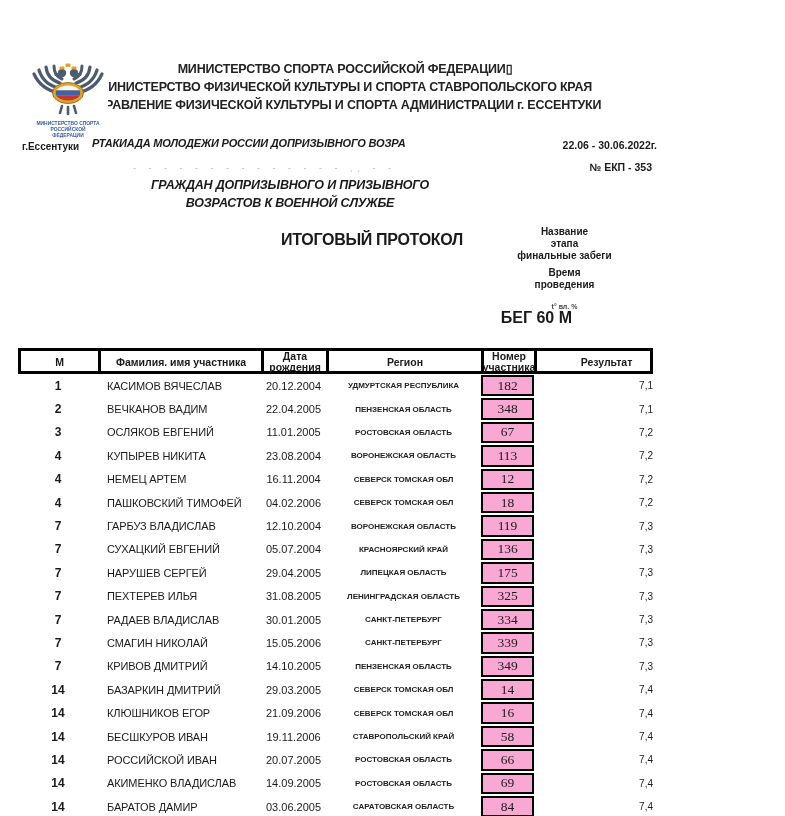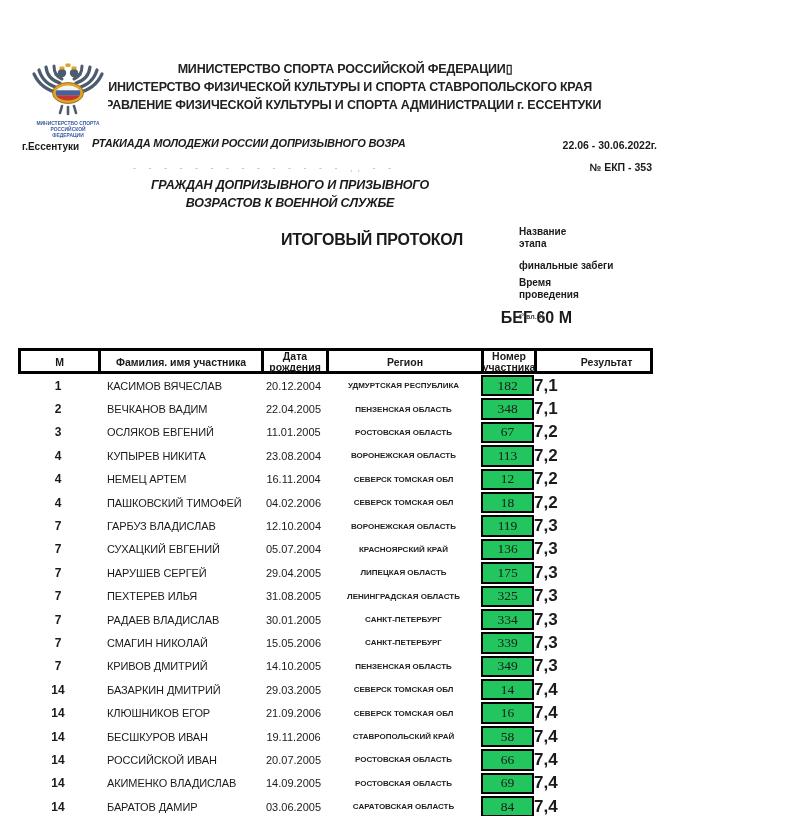--- a/index.html
+++ b/index.html
@@ -27,23 +27,23 @@
   .clipped-line { left:133px; top:163px; width:440px; font-size:9px; color:#b5b5b5; letter-spacing:5px; white-space:nowrap; overflow:hidden; }
 
   .subtitle { left:90px; top:176px; width:400px; text-align:center; font-size:12.5px; font-weight:700; font-style:italic; line-height:18px; letter-spacing:-0.2px; }
 
   
   .protocol-title { left:172px; top:231px; width:400px; text-align:center; font-size:16px; font-weight:700; letter-spacing:-0.3px; }
   .protocol-category { left:172px; top:254px; width:400px; text-align:center; font-size:13.5px; font-weight:700; }
   .discipline { left:172px; top:309px; width:400px; text-align:right; font-size:16px; font-weight:700; }
 
   
-  .stage { left:519px; top:226px; width:125px; }
+  .stage { left:502px; top:226px; width:125px; text-align:center; }
   .stage .lbl { font-size:10px; font-weight:700; line-height:12px; }
-  .stage .val { font-size:10px; font-weight:700; margin-top:10px; }
+  .stage .val { font-size:10px; font-weight:700; }
   .stage .lbl2 { font-size:10px; font-weight:700; line-height:12px; margin-top:6px; }
   .stage .cond { font-size:7px; font-weight:700; color:#444; margin-top:12px; }
 
   
   .grid-cols { display:grid; grid-template-columns:80px 163px 65px 155px 53px 119px; }
 
   .thead { left:18px; top:348px; width:635px; height:26px; border:3px solid #000; background:#fff; }
   .thead .hcell {
     display:flex; align-items:center; justify-content:center; text-align:center;
     font-size:10.5px; font-weight:700; line-height:11px; border-right:3px solid #000; padding:0 2px;
@@ -52,23 +52,23 @@
 
   .tbody { left:18px; top:374px; width:635px; height:442px; overflow:hidden; }
   .trow { height:23.4px; align-items:center; }
   .cell-place  { text-align:center; font-size:12px; font-weight:700; }
   .cell-name   { padding-left:9px; font-size:11px; letter-spacing:-0.1px; }
   .cell-dob    { text-align:center; font-size:11px; }
   .cell-region { text-align:center; font-size:8px; font-weight:600; color:#222; letter-spacing:0; }
   .cell-bib    { height:100%; padding:1px 0; }
   .bib-box {
     height:100%; border:2px solid #000; display:flex; align-items:center; justify-content:center;
-    font-family:"Liberation Serif", serif; font-size:13.5px; background:#22c55e;
+    font-family:"Liberation Serif", serif; font-size:13.5px; background:#f9a8d4;
   }
-  .cell-result { text-align:left; font-size:17px; font-weight:700; }
+  .cell-result { text-align:right; font-size:10px; font-weight:400; }
 </style>
 </head>
 <body>
 
 <div class="page">
 
   <div class="abs letterhead">
     <div>МИНИСТЕРСТВО СПОРТА РОССИЙСКОЙ ФЕДЕРАЦИИ▯</div>
     <div>МИНИСТЕРСТВО ФИЗИЧЕСКОЙ КУЛЬТУРЫ И СПОРТА СТАВРОПОЛЬСКОГО КРАЯ</div>
     <div>УПРАВЛЕНИЕ ФИЗИЧЕСКОЙ КУЛЬТУРЫ И СПОРТА АДМИНИСТРАЦИИ г. ЕССЕНТУКИ</div>

